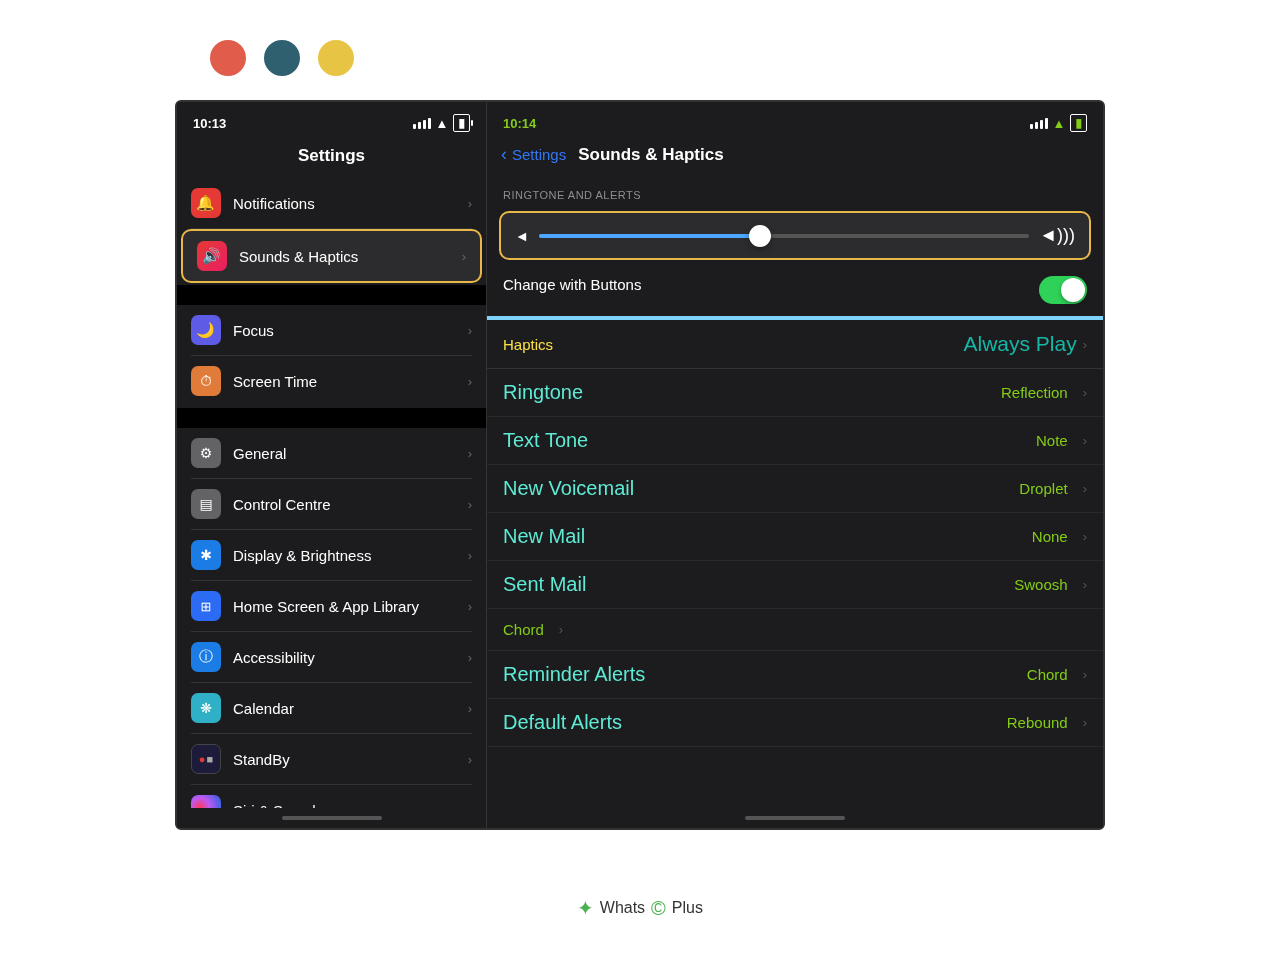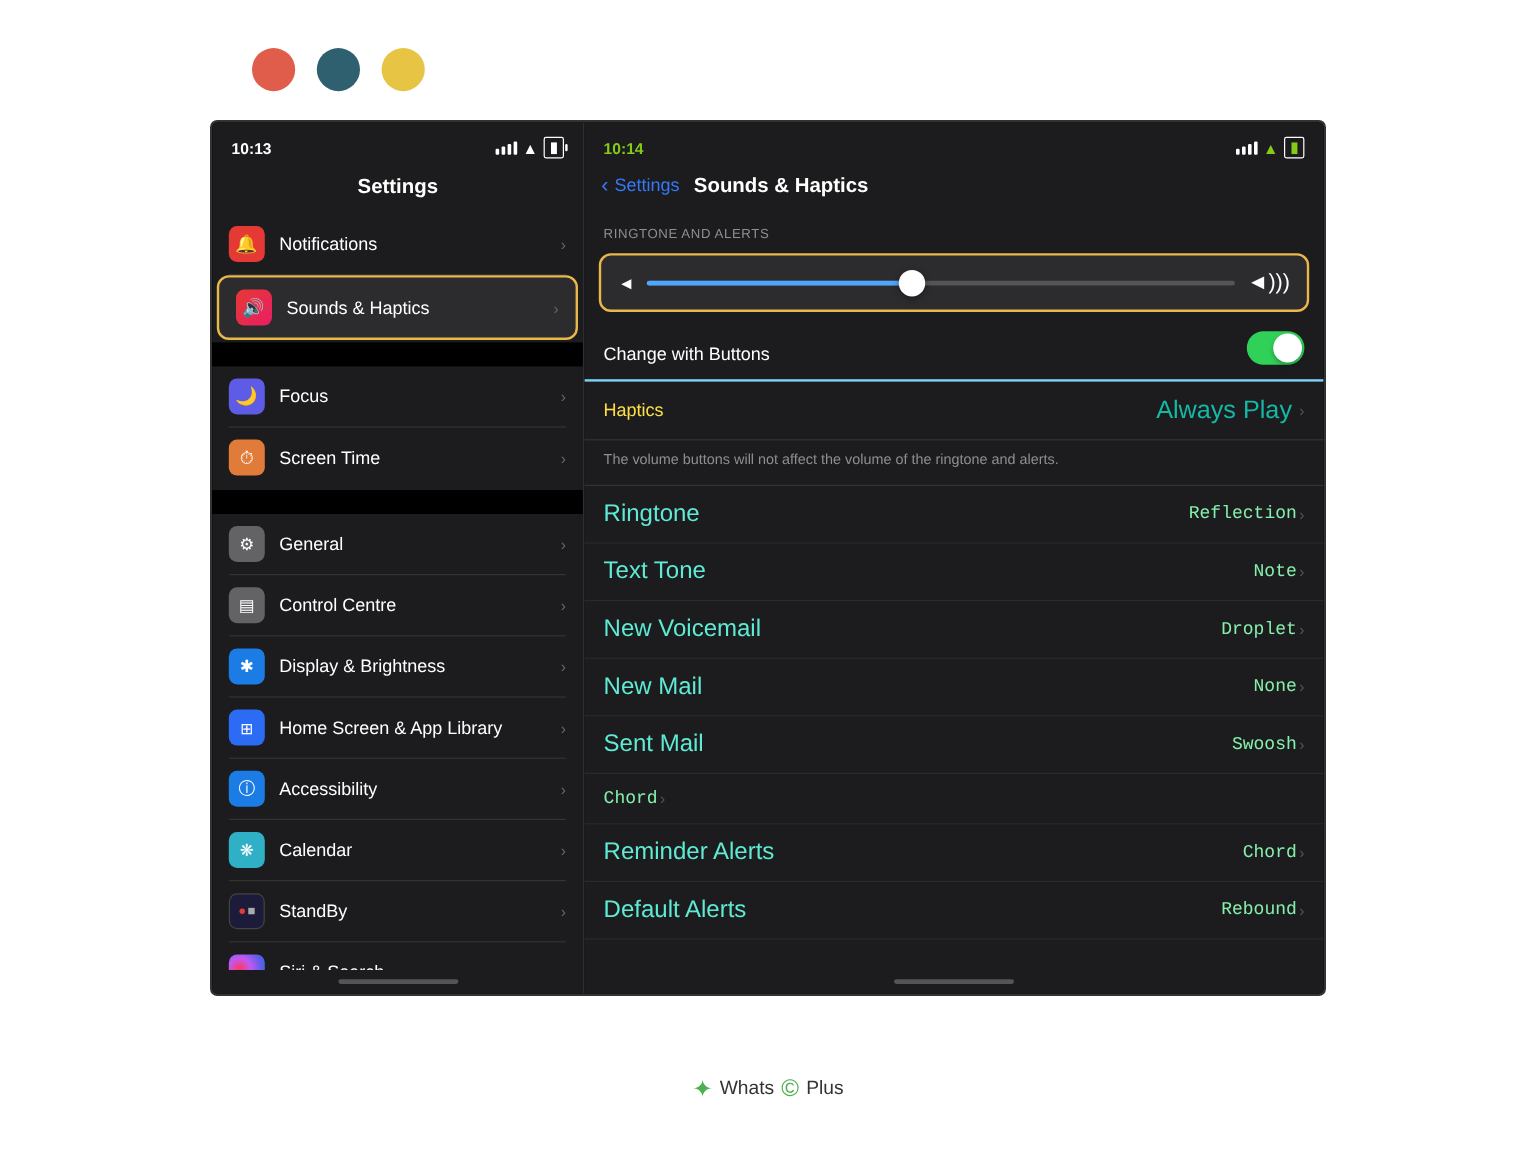--- a/index.html
+++ b/index.html
@@ -247,23 +247,23 @@
       width: 22px;
       height: 22px;
       background: #fff;
       border-radius: 50%;
       box-shadow: 0 2px 6px rgba(0,0,0,0.4);
     }
 
     
     .toggle-row {
       display: flex;
-      align-items: flex-end;
+      align-items: flex-start;
       padding: 12px 16px;
-      border-bottom: 2px solid #7dd3fc;
+      border-bottom: 4px solid #7dd3fc;
     }
     .toggle-label {
       flex: 1;
       color: #fff;
       font-size: 15px;
     }
     .toggle {
       width: 48px;
       height: 28px;
       background: #30d158;
@@ -320,24 +320,23 @@
       padding: 12px 16px;
       border-bottom: 1px solid #2a2a2c;
       cursor: pointer;
     }
     .sound-row-label {
       flex: 1;
       color: #5eead4;
       font-size: 20px;
     }
     .sound-row-value {
-      color: #86efac;
+      color: #84cc16;
       font-size: 15px;
-      margin-right: 2px;
-      font-family: Liberation Mono, monospace;
+      margin-right: 15px;
     }
     .sound-row-chevron {
       color: #555;
       font-size: 13px;
     }
 
     
     .branding {
       position: absolute;
       bottom: 40px;
@@ -553,22 +552,20 @@
           <div class="toggle-knob"></div>
         </div>
       </div>
 
       <div class="haptics-row">
         <span class="haptics-label">Haptics</span>
         <span class="haptics-value">Always Play</span>
         <span class="haptics-chevron">›</span>
       </div>
 
-      <div class="description-text">The volume buttons will not affect the volume of
-the ringtone and alerts.</div>
 
       <div id="sound-rows-container">
           <div class="sound-row">
       <span class="sound-row-label">Ringtone</span>
       <span class="sound-row-value">Reflection</span>
       <span class="sound-row-chevron">›</span>
     </div>
           <div class="sound-row">
       <span class="sound-row-label">Text Tone</span>
       <span class="sound-row-value">Note</span>

